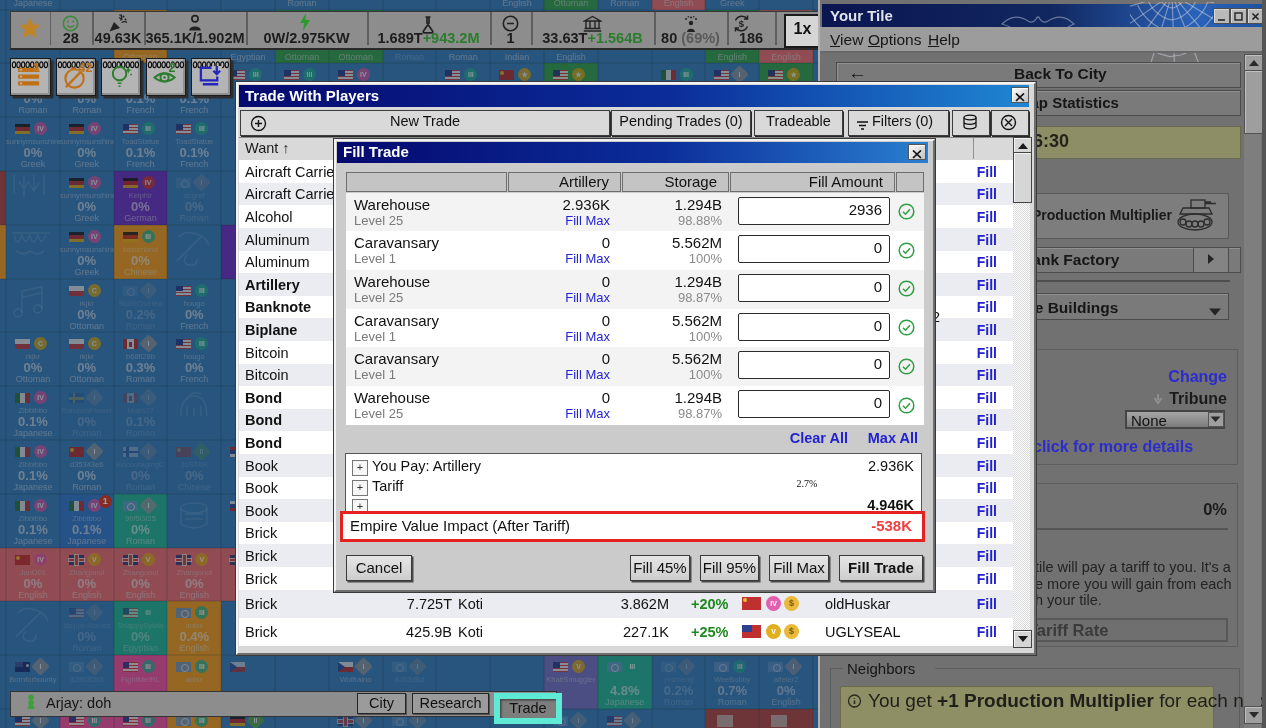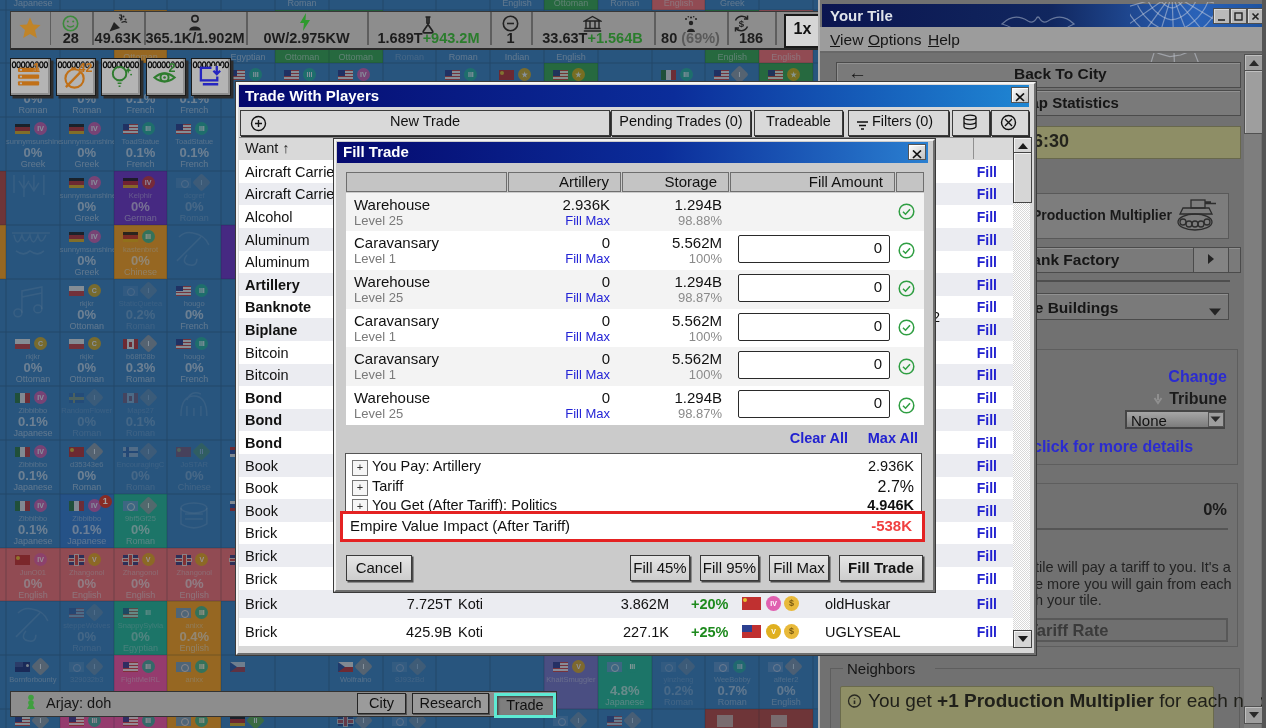--- a/index.html
+++ b/index.html
@@ -999,21 +999,21 @@
         </g>
       </svg></div>
     <div style="position:absolute;left:10px;top:691px;width:545px;height:23.5px;background:#8d8d8d;border:1px solid #333;"></div>
     <div style="position:absolute;left:24px;top:694px;width:14px;height:17px;"><svg width="14" height="17" viewBox="0 0 14 17">
         <circle cx="7" cy="3.5" r="2.8" fill="#3f9f3f"></circle>
         <path d="M7 6 C4 6 3.5 9 5 11 L3 15 H11 L9 11 C10.5 9 10 6 7 6 Z" fill="#3f9f3f"></path>
       </svg></div>
     <div style="position:absolute;left:46px;top:695px;width:200px;height:16px;font-size:14.5px;color:#151515;line-height:16px;">Arjay: doh</div>
     <div style="position:absolute;left:357px;top:692.5px;width:47px;height:19.5px;background:#9b9b9b;border:1.5px solid #242424;box-shadow:1px 1px 0 rgba(0,0,0,0.4);font-size:14.5px;color:#111;text-align:center;line-height:19px;">City</div>
     <div style="position:absolute;left:412px;top:692.5px;width:75px;height:19.5px;background:#9b9b9b;border:1.5px solid #242424;box-shadow:1px 1px 0 rgba(0,0,0,0.4);font-size:14.5px;color:#111;text-align:center;line-height:19px;">Research</div>
-    <div style="position:absolute;left:494px;top:692.5px;width:56px;height:19.5px;background:#7e7e7e;border:3px solid #5eead4;box-shadow:inset 1.5px 1.5px 2px rgba(0,0,0,0.45);font-size:14.5px;color:#111;text-align:center;line-height:19px;">Trade</div>
+    <div style="position:absolute;left:494px;top:692.5px;width:56px;height:19.5px;background:#7e7e7e;border:6px solid #5eead4;box-shadow:inset 1.5px 1.5px 2px rgba(0,0,0,0.45);font-size:14.5px;color:#111;text-align:center;line-height:19px;">Trade</div>
     <div style="position:absolute;left:818px;top:0px;width:448px;height:728px;background:#717171;border-left:2px solid #b2b2b2;"></div>
     <div style="position:absolute;left:822px;top:4px;width:440px;height:23px;background:linear-gradient(90deg,#0b1550 0%,#11275f 52%,#2a62b8 85%,#1e53a0 100%);"></div>
     <div style="position:absolute;left:830px;top:8px;width:100px;height:16px;font-size:15px;font-weight:bold;color:#dfe3ea;line-height:16px;">Your Tile</div>
     <div style="position:absolute;left:1000px;top:12px;width:78px;height:38px;"><svg width="78" height="38" viewBox="0 0 78 38">
         <path d="M2 12 Q14 0 28 9 Q33 12 36 7 Q38 3 40 7 Q43 12 48 9 Q62 0 74 12 Q64 16 60 24 Q54 20 50 26 Q46 31 43 28 L41 36 Q40 41 39 36 L37 28 Q34 31 30 26 Q26 20 20 24 Q16 16 2 12 Z" fill="none" stroke="rgba(190,200,215,0.5)" stroke-width="1.3"></path>
       </svg></div>
     <div style="position:absolute;left:1130px;top:2px;width:84px;height:72px;overflow:hidden;"><svg width="84" height="72" viewBox="0 0 84 72">
         <g stroke="rgba(205,212,224,0.5)" stroke-width="1.2" fill="none">
           <path d="M42 -8 L118.3 8.2"></path>
           <path d="M42 -8 L108.9 32.2"></path>
@@ -1260,20 +1260,21 @@
     <div style="position:absolute;left:622px;top:172px;width:107px;height:20px;background:#c4c4c4;border:1px solid #6e6e6e;font-size:15px;color:#111;text-align:right;line-height:18px;padding-right:11px;box-sizing:border-box;">Storage</div>
     <div style="position:absolute;left:730px;top:172px;width:165px;height:20px;background:#c4c4c4;border:1px solid #6e6e6e;font-size:15px;color:#111;text-align:right;line-height:18px;padding-right:11px;box-sizing:border-box;">Fill Amount</div>
     <div style="position:absolute;left:896px;top:172px;width:28px;height:20px;background:#c4c4c4;border:1px solid #6e6e6e;font-size:15px;color:#111;text-align:right;line-height:18px;padding-right:11px;box-sizing:border-box;"></div>
     <div style="position:absolute;left:346px;top:192.5px;width:578px;height:38.7px;background:#f3f3f3;"></div>
     <div style="position:absolute;left:354px;top:195.5px;width:150px;height:16px;font-size:15px;color:#111;">Warehouse</div>
     <div style="position:absolute;left:354px;top:212.5px;width:150px;height:14px;font-size:13px;color:#7a7a7a;">Level 25</div>
     <div style="position:absolute;left:480px;top:195.5px;width:130px;height:16px;font-size:15px;color:#111;text-align:right;">2.936K</div>
     <div style="position:absolute;left:480px;top:212.5px;width:130px;height:14px;font-size:13px;color:#2424d6;text-align:right;">Fill Max</div>
     <div style="position:absolute;left:590px;top:195.5px;width:132px;height:16px;font-size:15px;color:#111;text-align:right;">1.294B</div>
     <div style="position:absolute;left:590px;top:212.5px;width:132px;height:14px;font-size:13px;color:#8a8a8a;text-align:right;">98.88%</div>
+    <div style="position:absolute;left:738px;top:196.5px;width:152px;height:28px;background:#fff;border:1.8px solid #2a2a2a;border-radius:2px;box-sizing:border-box;font-size:15px;color:#111;text-align:right;line-height:24px;padding-right:7px;">2936</div>
     <div style="position:absolute;left:898px;top:203.0px;width:17px;height:17px;"><svg width="17" height="17" viewBox="0 0 17 17">
         <circle cx="8.5" cy="8.5" r="7.3" fill="none" stroke="#2f9e42" stroke-width="1.5"></circle>
         <path d="M5 8.8 L7.5 11.2 L12 6.2" fill="none" stroke="#2f9e42" stroke-width="1.5"></path>
       </svg></div>
     <div style="position:absolute;left:346px;top:231.2px;width:578px;height:38.7px;background:#ffffff;"></div>
     <div style="position:absolute;left:354px;top:234.2px;width:150px;height:16px;font-size:15px;color:#111;">Caravansary</div>
     <div style="position:absolute;left:354px;top:251.2px;width:150px;height:14px;font-size:13px;color:#7a7a7a;">Level 1</div>
     <div style="position:absolute;left:480px;top:234.2px;width:130px;height:16px;font-size:15px;color:#111;text-align:right;">0</div>
     <div style="position:absolute;left:480px;top:251.2px;width:130px;height:14px;font-size:13px;color:#2424d6;text-align:right;">Fill Max</div>
     <div style="position:absolute;left:590px;top:234.2px;width:132px;height:16px;font-size:15px;color:#111;text-align:right;">5.562M</div>
@@ -1332,23 +1333,22 @@
         <path d="M5 8.8 L7.5 11.2 L12 6.2" fill="none" stroke="#2f9e42" stroke-width="1.5"></path>
       </svg></div>
     <div style="position:absolute;left:760px;top:430px;width:88px;height:17px;font-size:14.5px;font-weight:bold;color:#2222d0;text-align:right;">Clear All</div>
     <div style="position:absolute;left:830px;top:430px;width:88px;height:17px;font-size:14.5px;font-weight:bold;color:#2222d0;text-align:right;">Max All</div>
     <div style="position:absolute;left:345px;top:453px;width:577px;height:88px;background:#fff;border:1px solid #555;box-sizing:border-box;"></div>
     <div style="position:absolute;left:352px;top:460px;width:14px;height:14px;background:#f6f6f6;border:1px solid #777;font-size:11px;color:#333;text-align:center;line-height:12px;">+</div>
     <div style="position:absolute;left:372px;top:458px;width:420px;height:17px;font-size:14.5px;color:#111;">You Pay: Artillery</div>
     <div style="position:absolute;left:700px;top:458px;width:214px;height:17px;font-size:14.5px;font-weight:normal;color:#111;text-align:right;">2.936K</div>
     <div style="position:absolute;left:352px;top:480px;width:14px;height:14px;background:#f6f6f6;border:1px solid #777;font-size:11px;color:#333;text-align:center;line-height:12px;">+</div>
     <div style="position:absolute;left:372px;top:478px;width:420px;height:17px;font-size:14.5px;color:#111;">Tariff</div>
-    <div style="position:absolute;left:700px;top:478px;width:214px;height:17px;font-size:16px;font-weight:normal;color:#111;text-align:right;">2.7%</div>
+    <div style="position:absolute;left:700px;top:478px;width:214px;height:17px;font-size:10px;font-weight:normal;color:#111;text-align:center;font-family:Liberation Serif, serif;">2.7%</div>
     <div style="position:absolute;left:352px;top:499px;width:14px;height:14px;background:#f6f6f6;border:1px solid #777;font-size:11px;color:#333;text-align:center;line-height:12px;">+</div>
-    <div style="position:absolute;left:372px;top:497px;width:420px;height:17px;font-size:14.5px;color:#111;">You Get (After Tariff): Politics</div>
     <div style="position:absolute;left:700px;top:497px;width:214px;height:17px;font-size:14.5px;font-weight:bold;color:#111;text-align:right;">4.946K</div>
     <div style="position:absolute;left:340px;top:511px;width:585px;height:31px;background:#fff;border:3.5px solid #e42222;box-sizing:border-box;"></div>
     <div style="position:absolute;left:350px;top:517px;width:420px;height:17px;font-size:15px;color:#111;">Empire Value Impact (After Tariff)</div>
     <div style="position:absolute;left:700px;top:517px;width:212px;height:17px;font-size:15px;font-weight:bold;color:#f04040;text-align:right;">-538K</div>
     <div style="position:absolute;left:346px;top:555px;width:66px;height:26px;background:linear-gradient(180deg,#e6e6e6,#cdcdcd);border:1.5px solid #3a3a3a;box-shadow:1.5px 1.5px 0 #4a4a4a;box-sizing:border-box;font-size:15px;font-weight:normal;color:#111;text-align:center;line-height:23px;">Cancel</div>
     <div style="position:absolute;left:630px;top:555px;width:60px;height:26px;background:linear-gradient(180deg,#e6e6e6,#cdcdcd);border:1.5px solid #3a3a3a;box-shadow:1.5px 1.5px 0 #4a4a4a;box-sizing:border-box;font-size:15px;font-weight:normal;color:#111;text-align:center;line-height:23px;">Fill 45%</div>
     <div style="position:absolute;left:700px;top:555px;width:59px;height:26px;background:linear-gradient(180deg,#e6e6e6,#cdcdcd);border:1.5px solid #3a3a3a;box-shadow:1.5px 1.5px 0 #4a4a4a;box-sizing:border-box;font-size:15px;font-weight:normal;color:#111;text-align:center;line-height:23px;">Fill 95%</div>
     <div style="position:absolute;left:769px;top:555px;width:60px;height:26px;background:linear-gradient(180deg,#e6e6e6,#cdcdcd);border:1.5px solid #3a3a3a;box-shadow:1.5px 1.5px 0 #4a4a4a;box-sizing:border-box;font-size:15px;font-weight:normal;color:#111;text-align:center;line-height:23px;">Fill Max</div>
     <div style="position:absolute;left:839px;top:555px;width:84px;height:26px;background:linear-gradient(180deg,#e6e6e6,#cdcdcd);border:1.5px solid #3a3a3a;box-shadow:1.5px 1.5px 0 #4a4a4a;box-sizing:border-box;font-size:15px;font-weight:bold;color:#111;text-align:center;line-height:23px;">Fill Trade</div>
   </div>

